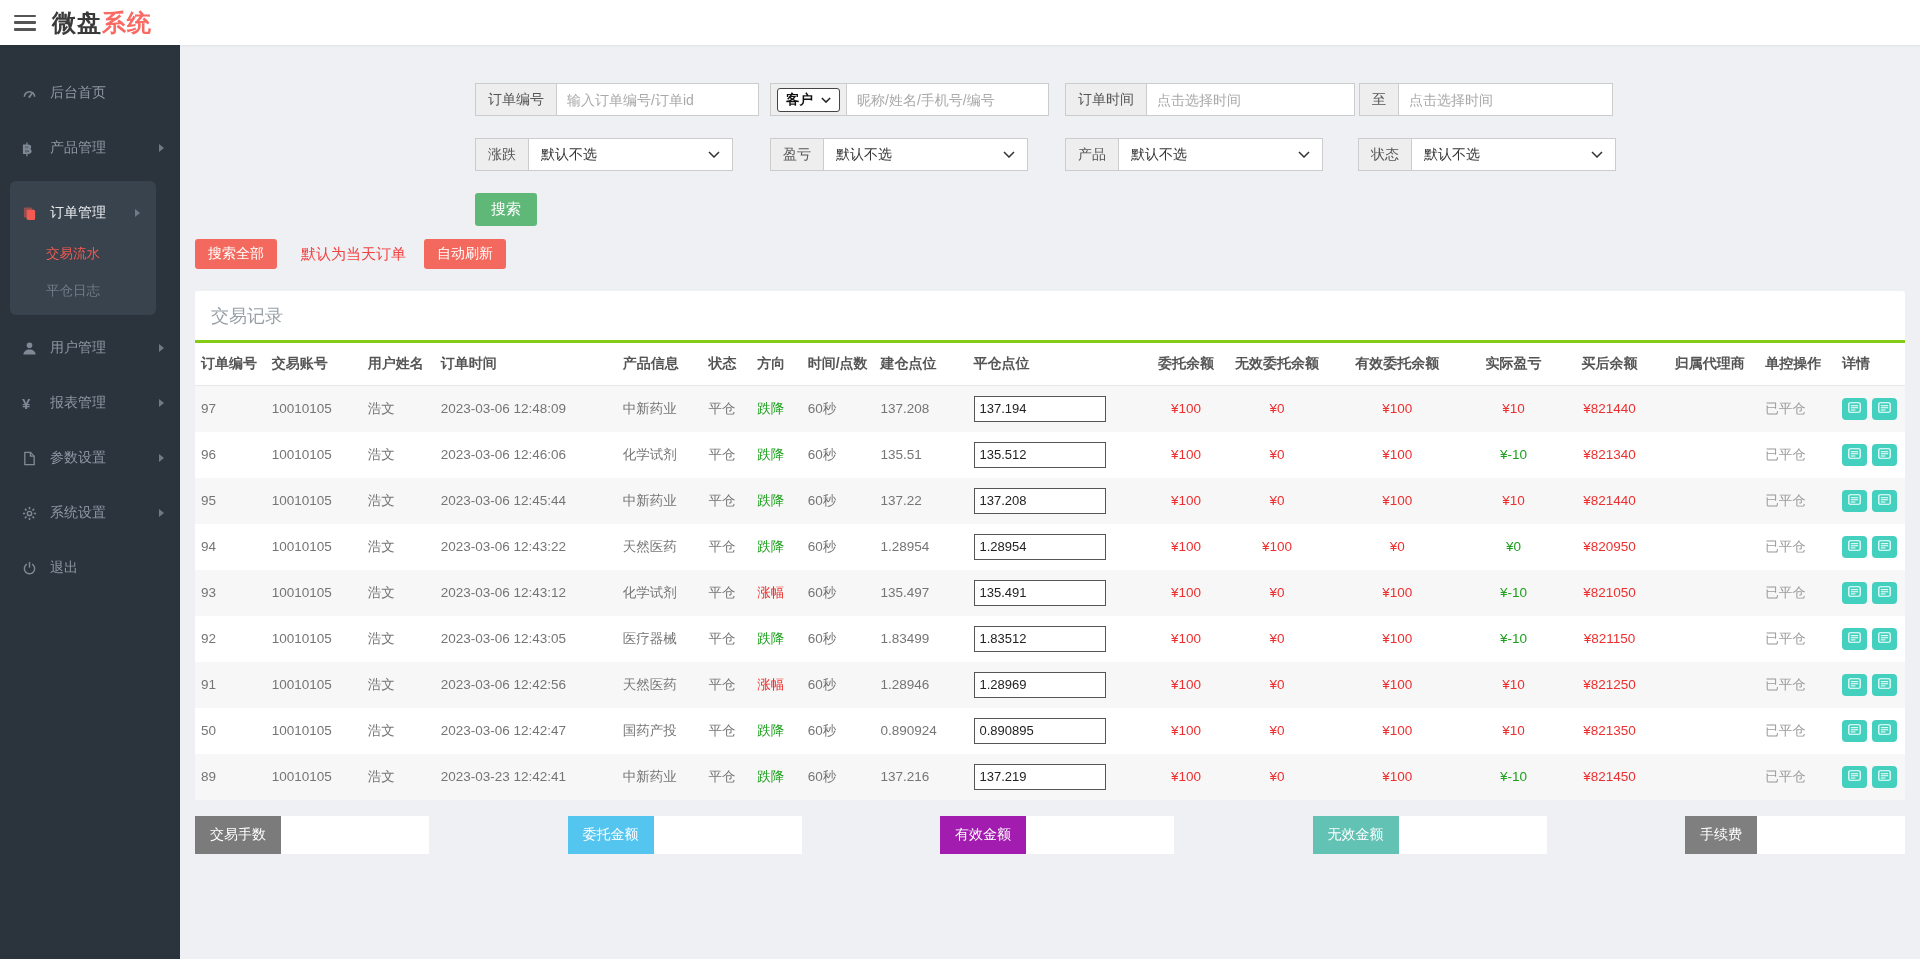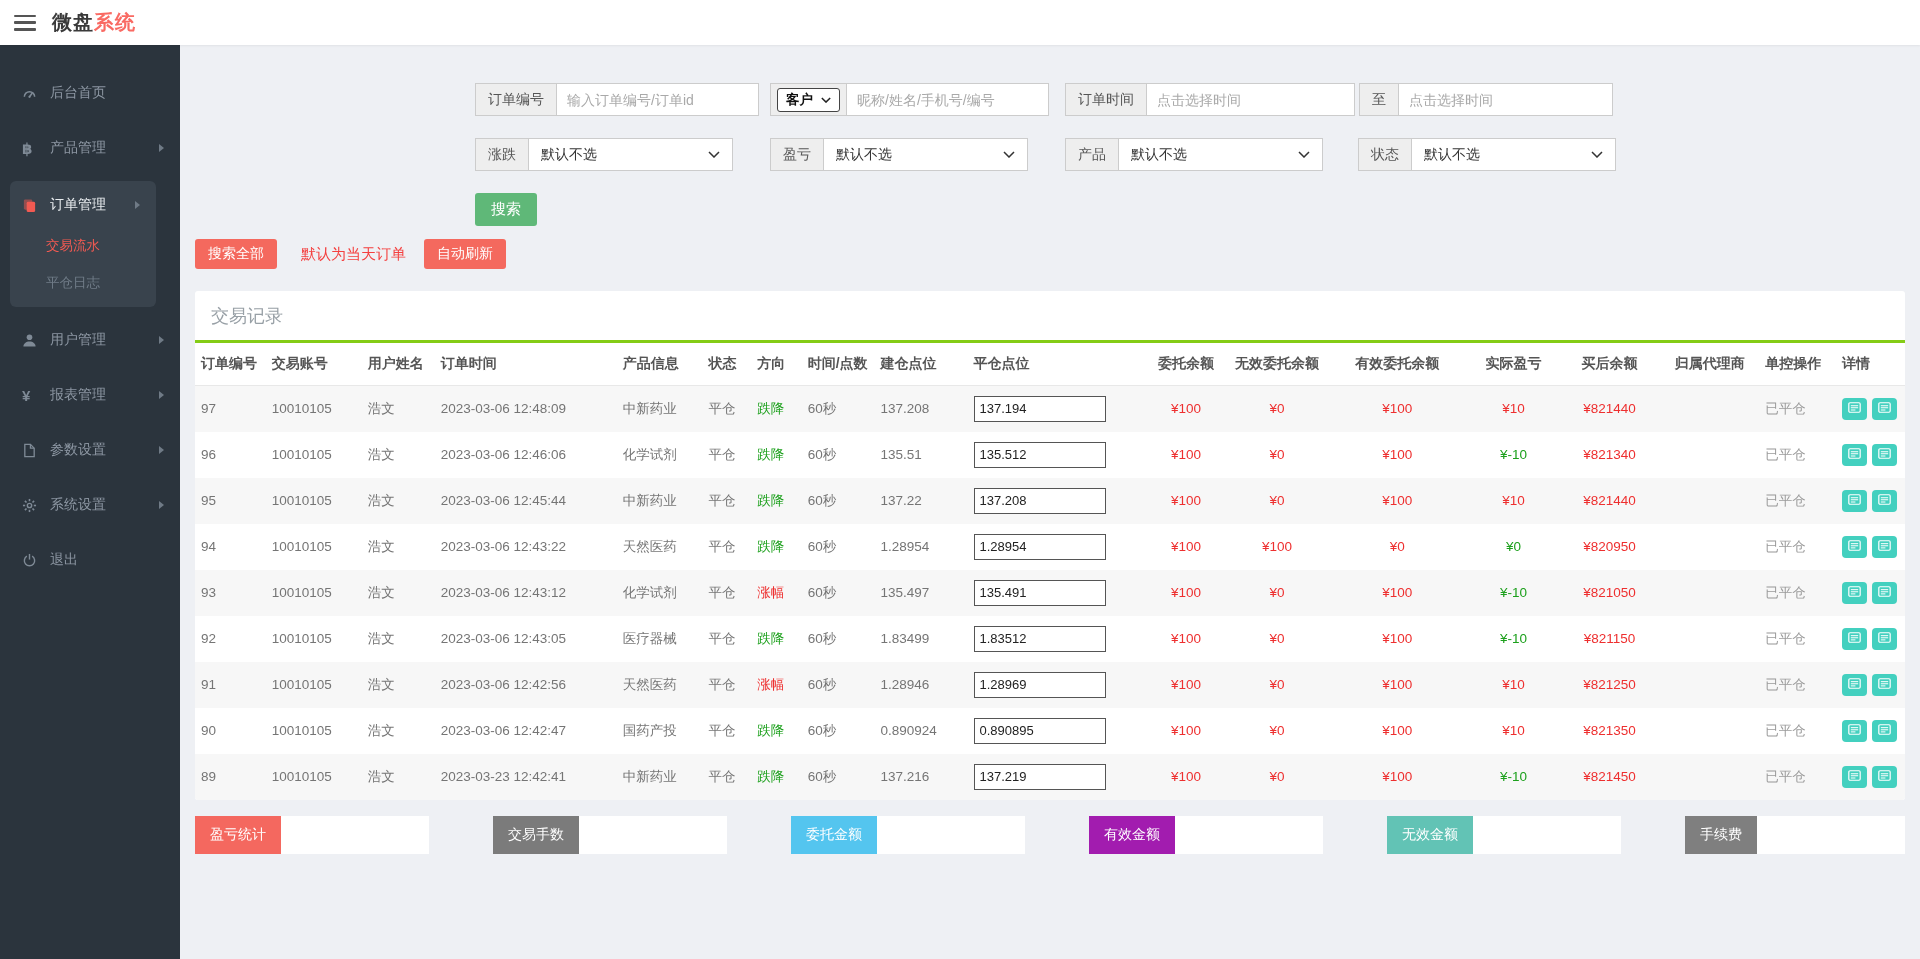--- a/index.html
+++ b/index.html
@@ -9,37 +9,37 @@
     background:#eef0f4; overflow:hidden; position:relative;
   }
   
   .topbar {
     position:absolute; top:0; left:0; width:1920px; height:45px;
     background:#ffffff; display:flex; align-items:center; padding-left:14px;
     box-shadow:0 1px 2px rgba(0,0,0,.06); z-index:5;
   }
   .hamburger { width:22px; height:16px; display:flex; flex-direction:column; justify-content:space-between; cursor:pointer; }
   .hamburger span { display:block; height:2.5px; background:#555; border-radius:1px; }
-  .logo { margin-left:16px; font-size:20px; font-weight:bold; letter-spacing:1px; }
+  .logo { margin-left:16px; font-size:24px; font-weight:bold; letter-spacing:1px; }
   .logo .primary { color:#3a3a3a; }
   .logo .accent { color:#f96a63; }
   
   .sidebar {
     position:absolute; top:45px; left:0; width:180px; height:914px;
     background:#2b343d; padding-top:26px; color:#8d97a3; font-size:14px;
   }
   .side-item {
     height:44px; display:flex; align-items:center; padding:0 16px 0 22px;
     cursor:pointer; margin-bottom:11px; position:relative;
   }
   .side-item .icon { width:24px; display:inline-flex; color:#7f8a96; font-size:14px; }
   .side-item .glyph { font-weight:bold; font-size:15px; line-height:1; }
   .side-item .lbl { flex:1; margin-left:4px; }
   .caret-r { width:0; height:0; border-top:4px solid transparent; border-bottom:4px solid transparent; border-left:5px solid #6f7a86; }
-  .menu-block { background:#39434d; border-radius:6px; margin:0 24px 11px 10px; padding:2px 0 6px 0; }
+  .menu-block { background:#39434d; border-radius:6px; margin:0 24px 11px 10px; padding:10px 0 6px 0; }
   .menu-block .side-item { margin-bottom:0; padding-left:12px; color:#e8ecef; }
   .menu-block .side-item .icon { color:#f25a52; }
   .sub-item { height:37px; display:flex; align-items:center; padding-left:36px; font-size:13.5px; cursor:pointer; color:#707c88; }
   .sub-item.active { color:#f25a52; }
   
   .main { position:absolute; top:46px; left:180px; width:1740px; height:914px; padding:37px 15px 0 15px; }
   
   .filters { margin-left:280px; }
   .frow { display:flex; margin-bottom:22px; height:33px; }
   .fgroup { display:flex; height:33px; margin-right:37px; }
@@ -564,21 +564,21 @@
               </button><button class="detail-btn">
                 <span><svg viewBox="0 0 14 12" width="13" height="11">
                     <rect x="0.8" y="0.8" width="12.4" height="10.4" rx="1.3" fill="none" stroke="#fff" stroke-width="1.3"></rect>
                     <line x1="3" y1="4" x2="11" y2="4" stroke="#fff" stroke-width="1.1"></line>
                     <line x1="3" y1="6.3" x2="11" y2="6.3" stroke="#fff" stroke-width="1.1"></line>
                     <line x1="3" y1="8.6" x2="8" y2="8.6" stroke="#fff" stroke-width="1.1"></line>
                   </svg></span>
               </button></td>
           </tr>
           <tr>
-            <td>90</td>
+            <td>50</td>
             <td>10010105</td>
             <td>浩文</td>
             <td>2023-03-06 12:42:47</td>
             <td>国药产投</td>
             <td>平仓</td>
             <td class="green">跌降</td>
             <td>60秒</td>
             <td>0.890924</td>
             <td><input class="point-input" value="0.890895" style=""></td>
             <td class="center red">¥100</td>
@@ -637,24 +637,20 @@
                     <line x1="3" y1="8.6" x2="8" y2="8.6" stroke="#fff" stroke-width="1.1"></line>
                   </svg></span>
               </button></td>
           </tr>
         </tbody>
     </table>
   </section>
 
   <div class="summary" id="summary">
       <div class="sgroup">
-        <span class="slabel" style="background: rgb(244, 104, 95);">盈亏统计</span>
-        <input class="sbox" style="">
-      </div>
-      <div class="sgroup">
         <span class="slabel" style="background: rgb(123, 123, 123);">交易手数</span>
         <input class="sbox" style="">
       </div>
       <div class="sgroup">
         <span class="slabel" style="background: rgb(84, 197, 239);">委托金额</span>
         <input class="sbox" style="">
       </div>
       <div class="sgroup">
         <span class="slabel" style="background: #a21caf;">有效金额</span>
         <input class="sbox" style="">

